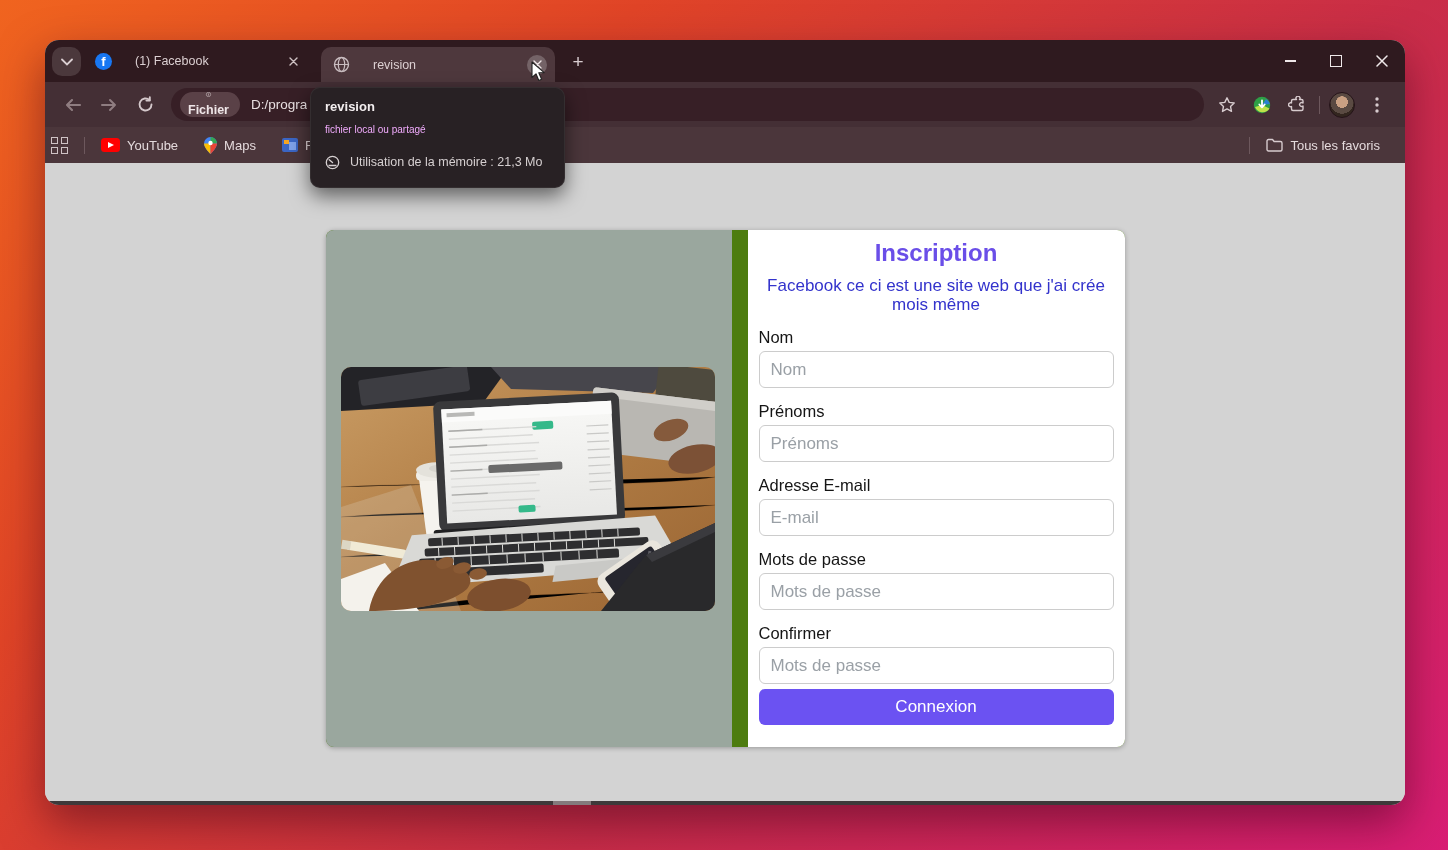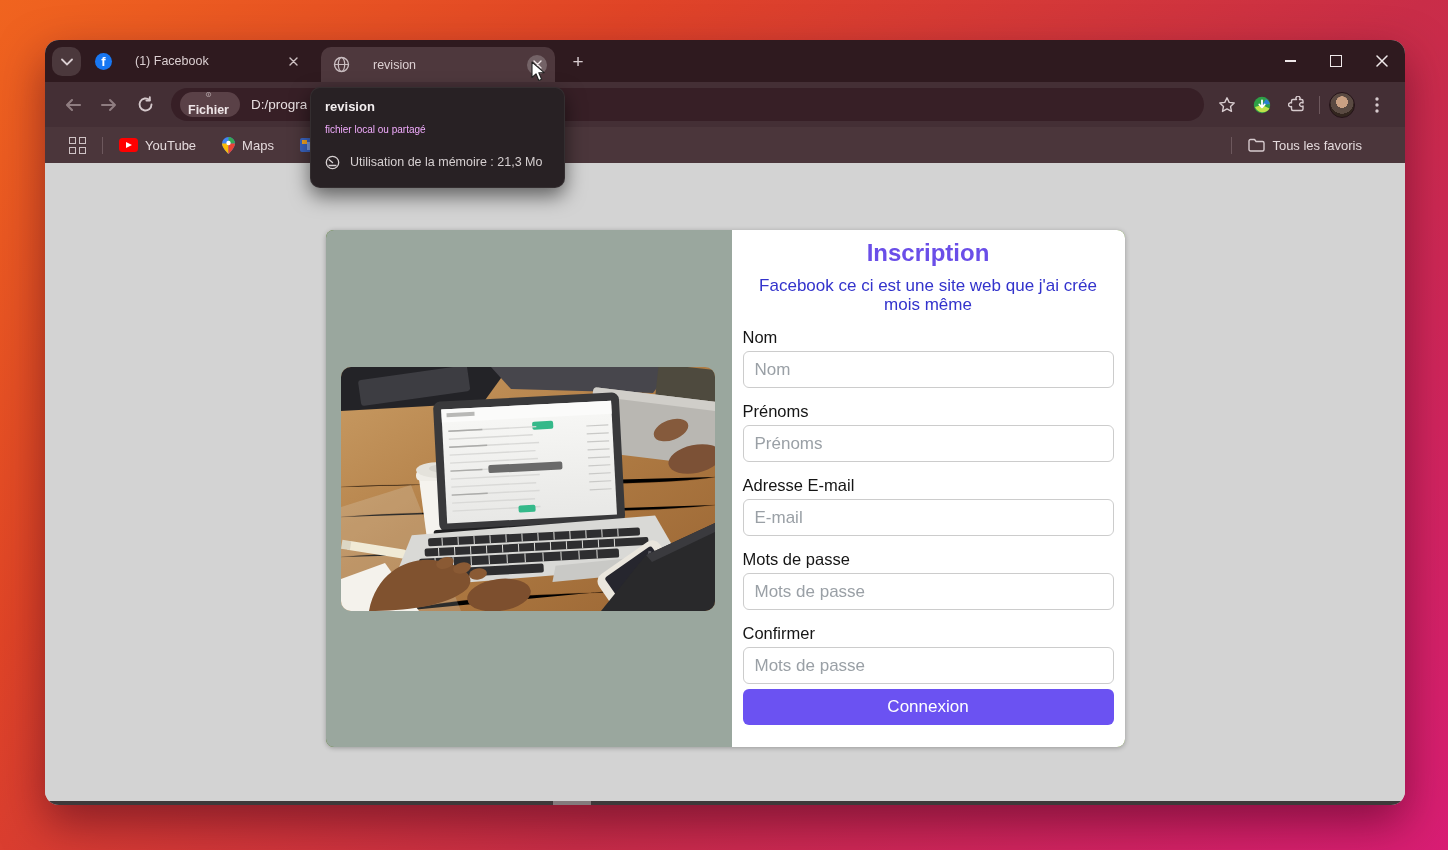--- a/index.html
+++ b/index.html
@@ -65,40 +65,40 @@
   .tbicon{width:26px;height:26px;display:flex;align-items:center;justify-content:center;}
   .vsep{width:1px;height:18px;background:#6d585d;}
   .avatar{
     width:26px;height:26px;border-radius:50%;
     background:radial-gradient(circle at 50% 38%,#caa183 0 30%,#5a4a42 31% 60%,#33261f 61%);
     border:1px solid #241318;box-sizing:border-box;
   }
   
   .bookbar{
     position:absolute;left:0;top:87px;width:100%;height:36px;background:#4b363b;
-    display:flex;align-items:center;padding:0 24px;box-sizing:border-box;font-size:13px;color:#e4dadc;text-align:center;
+    display:flex;align-items:center;padding:0 6px;box-sizing:border-box;font-size:13px;color:#e4dadc;text-align:center;
   }
   .bm{display:flex;align-items:center;gap:7px;margin-right:26px;white-space:nowrap;}
   .bookbar .spacer{flex:1;}
   .grid-icon{display:grid;grid-template-columns:7px 7px;grid-gap:3px;margin-right:16px;}
   .grid-icon span{width:7px;height:7px;border:1.6px solid #cfc3c5;box-sizing:border-box;}
   .bsep{width:1px;height:17px;background:#6d585d;margin-right:16px;}
   .yt-badge{width:19px;height:14px;background:#f00;border-radius:3.5px;position:relative;}
   .yt-badge:after{content:"";position:absolute;left:7px;top:3.5px;border-left:6px solid #fff;border-top:3.5px solid transparent;border-bottom:3.5px solid transparent;}
   .forex-badge{width:16px;height:14px;background:#3b66c4;border-radius:2px;position:relative;overflow:hidden;}
   .forex-badge:after{content:"";position:absolute;left:2px;top:2px;width:5px;height:4px;background:#f5a623;}
   .forex-badge:before{content:"";position:absolute;right:2px;top:4px;width:7px;height:8px;background:#7ea1e8;}
   
   .page{
     position:absolute;left:0;top:123px;width:100%;height:638px;background:#d3d3d3;
     display:flex;justify-content:center;align-items:flex-start;
   }
   .card{
     margin-top:67px;width:799px;height:517px;display:flex;border-radius:8px;overflow:hidden;
-    background:#4d7c0f;box-shadow:0 1px 5px rgba(0,0,0,.28);
+    background:#4d7c0f;box-shadow:0 1px 5px rgba(0,0,0,.28);gap:16px;
   }
   .photo-panel{width:406px;height:517px;background:#9aa79e;flex:0 0 auto;position:relative;}
   .photo{position:absolute;left:15px;top:137px;width:374px;height:244px;border-radius:10px;overflow:hidden;}
   .form-panel{flex:1;background:#fff;padding:0 11px;box-sizing:border-box;}
   .form-title{margin:8px 0 0;text-align:center;font-size:24px;line-height:30px;font-weight:bold;color:#6a4ee8;}
   .form-sub{margin:8px auto 0;max-width:350px;text-align:center;font-size:17px;line-height:19px;color:#3333cc;}
   .fgroup label{display:block;margin:14px 0 4px;font-size:16.5px;line-height:19px;color:#151515;}
   .fgroup input{
     width:100%;height:37px;box-sizing:border-box;border:1px solid #ccc;border-radius:6px;
     padding:0 11px;font-size:17px;color:#333;background:#fff;outline:none;

